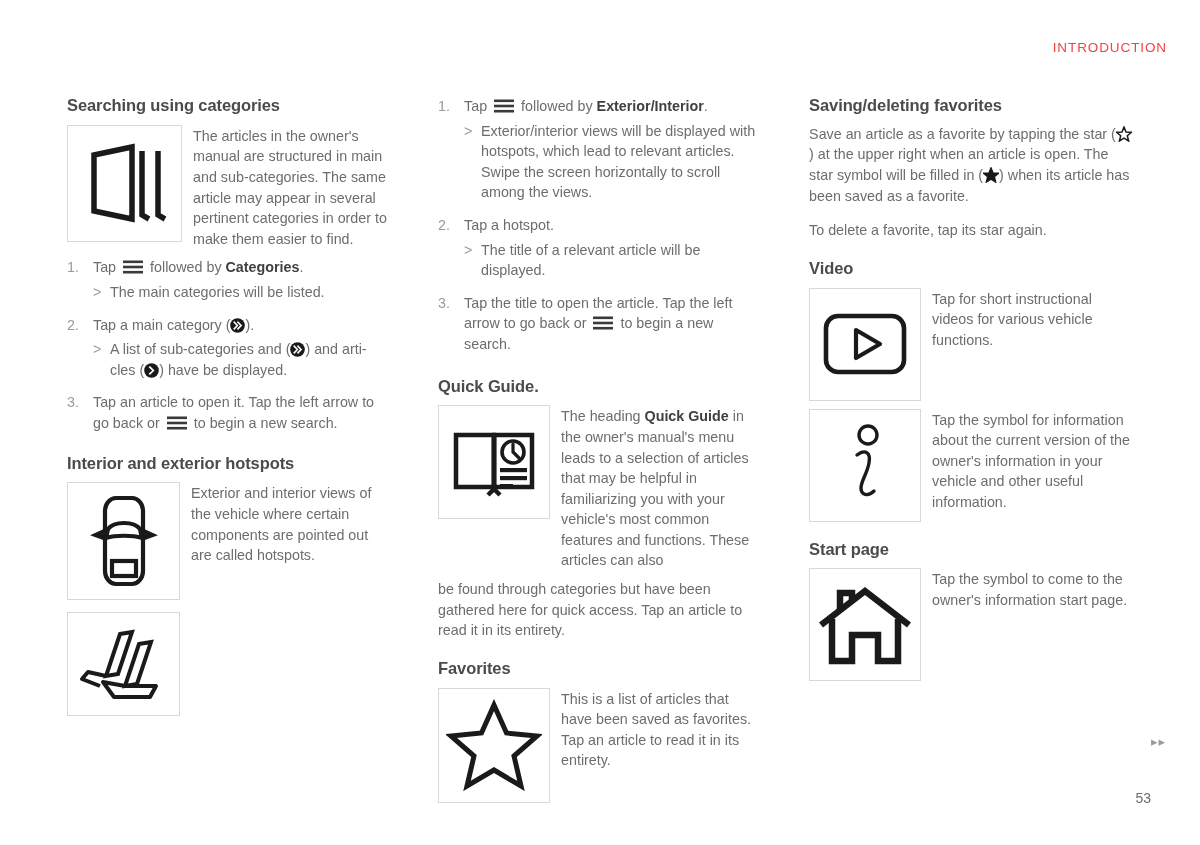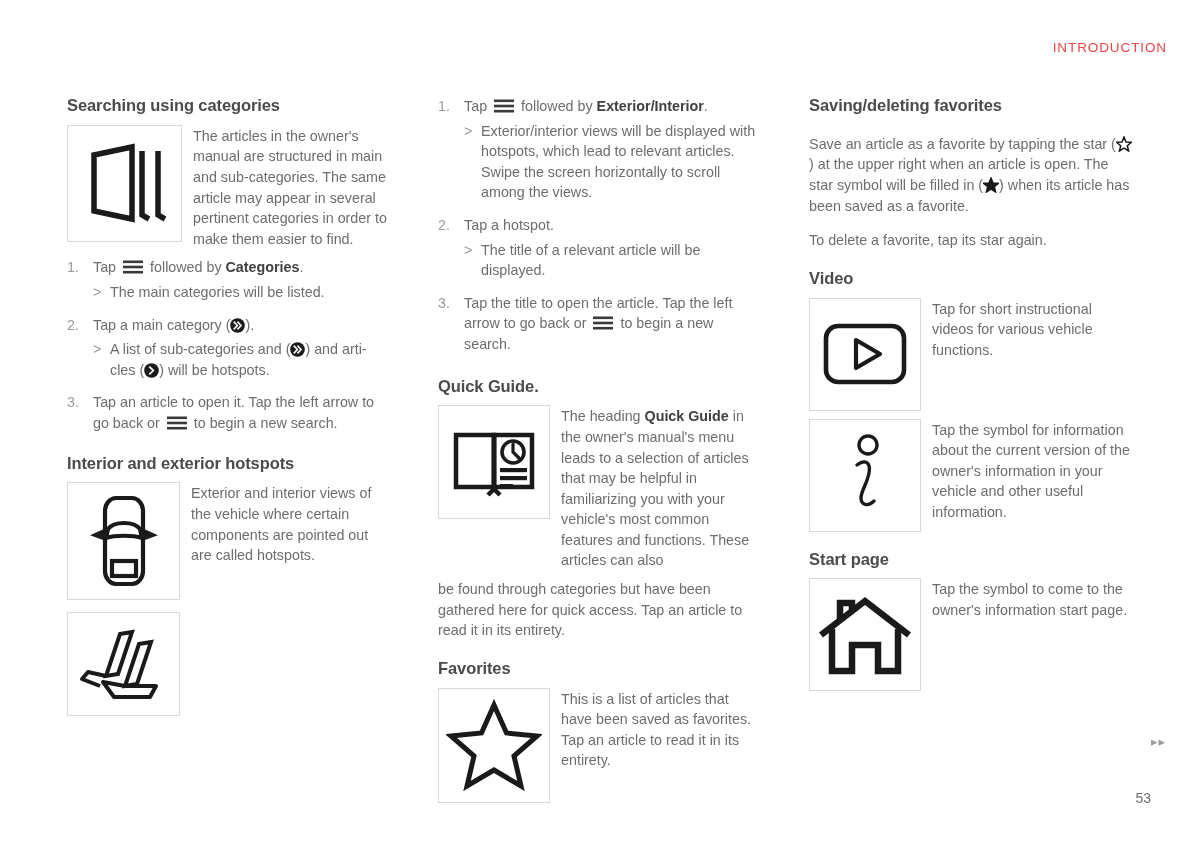--- a/index.html
+++ b/index.html
@@ -43,21 +43,21 @@
 
   
   h2.sec {
     font-size: 16.5px;
     font-weight: bold;
     color: #4b4b4b;
     margin: 0 0 9px 0;
     line-height: 1.2;
     letter-spacing: -0.1px;
   }
-  h2.sec.tight { margin-bottom: 18px; }
+  h2.sec.tight { margin-bottom: 8px; }
 
   
   p.body {
     font-size: 14.3px;
     line-height: 20.6px;
     margin: 0 0 14px 0;
     color: #6d6d6d;
   }
   p.body b, .bold { font-weight: bold; color: #404040; }
 
@@ -198,21 +198,21 @@
                 <svg width="15" height="15" viewBox="0 0 15 15">
                       <circle cx="7.5" cy="7.5" r="7.3" fill="#1a1a1a"></circle>
                       <path d="M4.3 4.2 L7.4 7.5 L4.3 10.8" fill="none" stroke="#fff" stroke-width="1.6" stroke-linecap="square"></path>
                       <path d="M8 4.2 L11.1 7.5 L8 10.8" fill="none" stroke="#fff" stroke-width="1.6" stroke-linecap="square"></path>
                     </svg>
               </span><span>) and arti-cles (</span><span class="ic ic-circle">
                 <svg width="15" height="15" viewBox="0 0 15 15">
                       <circle cx="7.5" cy="7.5" r="7.3" fill="#1a1a1a"></circle>
                       <path d="M5.9 4.2 L9.3 7.5 L5.9 10.8" fill="none" stroke="#fff" stroke-width="1.7" stroke-linecap="square"></path>
                     </svg>
-              </span><span>) will be hotspots.</span></span>
+              </span><span>) have be displayed.</span></span>
             </li>
           </ul>
         </span>
       </li>
 
       <li>
         <span class="num">3.</span>
         <span class="stepbody">
           <span>Tap an article to open it. Tap the left arrow to go back or</span>
           <span class="ic ic-burger">

